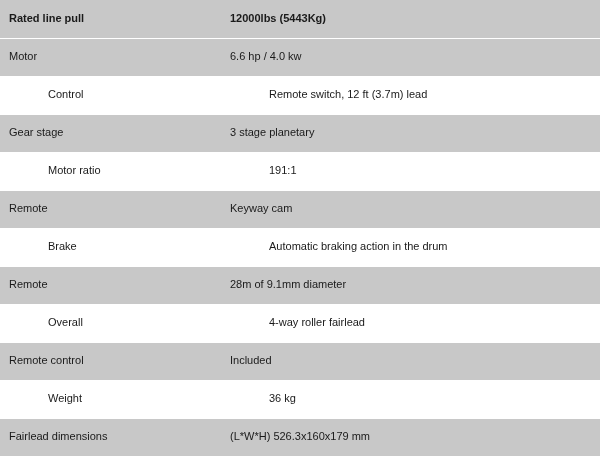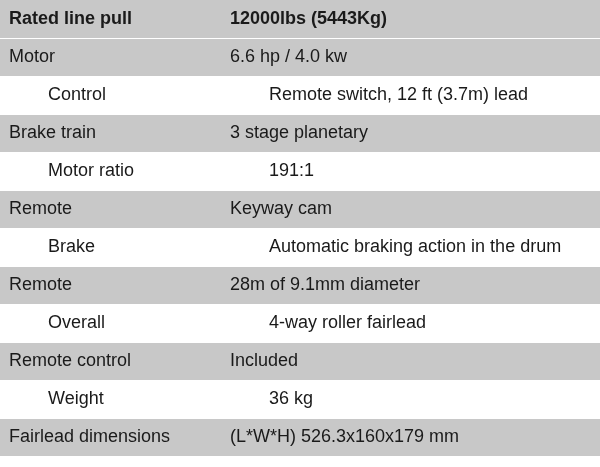--- a/index.html
+++ b/index.html
@@ -17,21 +17,21 @@
     width: 600px;
     border-collapse: collapse;
     table-layout: fixed;
   }
   .spec-table tr {
     height: 38px;
   }
   .spec-table td {
     padding: 0 0 0 9px;
     vertical-align: middle;
-    font-size: 18px;
+    font-size: 11px;
     color: #1a1a1a;
     border-bottom: 1px solid #ffffff;
     line-height: 1.2;
     overflow: hidden;
     white-space: nowrap;
   }
   .spec-table tr.shaded td {
     background: #c8c8c8;
   }
   .spec-table tr.plain td {
@@ -62,21 +62,21 @@
       </tr>
       <tr class="shaded">
         <td class="col-label">Motor</td>
         <td class="col-value">6.6 hp / 4.0 kw</td>
       </tr>
       <tr class="plain">
         <td class="col-label">Control</td>
         <td class="col-value">Remote switch, 12 ft (3.7m) lead</td>
       </tr>
       <tr class="shaded">
-        <td class="col-label">Brake train</td>
+        <td class="col-label">Gear stage</td>
         <td class="col-value">3 stage planetary</td>
       </tr>
       <tr class="plain">
         <td class="col-label">Motor ratio</td>
         <td class="col-value">191:1</td>
       </tr>
       <tr class="shaded">
         <td class="col-label">Remote</td>
         <td class="col-value">Keyway cam</td>
       </tr>

